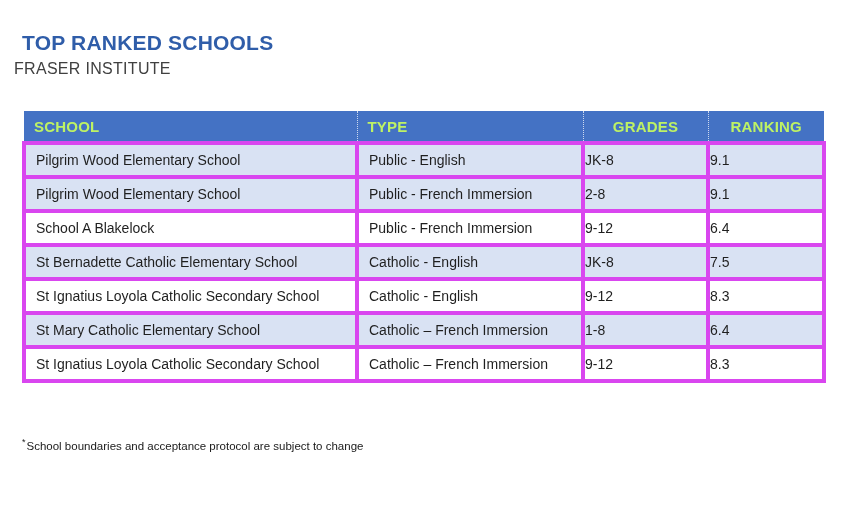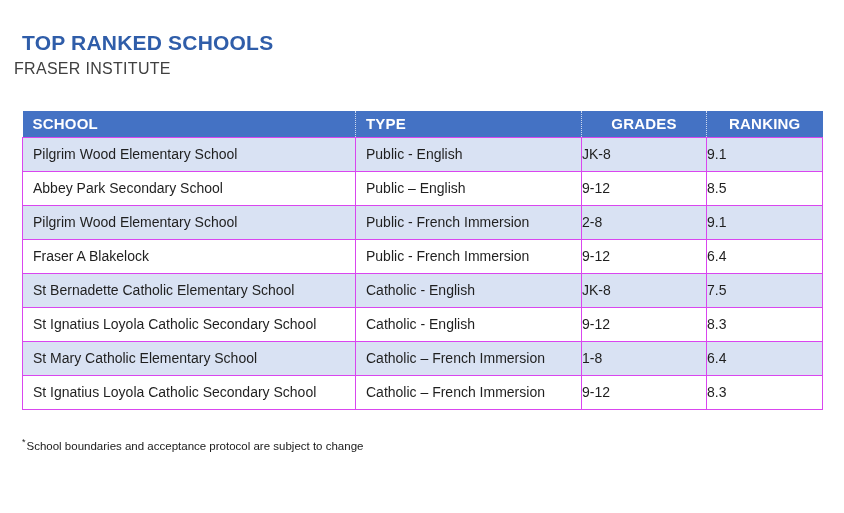--- a/index.html
+++ b/index.html
@@ -44,37 +44,37 @@
     border-collapse: collapse;
     table-layout: fixed;
   }
   col.c1 { width: 333px; }
   col.c2 { width: 226px; }
   col.c3 { width: 125px; }
   col.c4 { width: 116px; }
 
   thead th {
     background: #4472C4;
-    color: #ffffff;
+    color: #bef264;
     font-size: 15px;
     font-weight: 700;
-    height: 26px;
+    height: 32px;
     padding: 0;
     letter-spacing: 0.2px;
   }
   thead th.left { text-align: left; padding-left: 10px; }
   thead th.center { text-align: center; }
   thead th + th { border-left: 1px dotted #cdd9ef; }
 
   tbody td {
     height: 34px;
     padding: 0;
     font-size: 14px;
     color: #1f1f1f;
-    border: 1px solid #d946ef;
+    border: 4px solid #d946ef;
     background: #ffffff;
   }
   tbody tr.stripe td { background: #D9E2F3; }
   tbody td.left { text-align: left; padding-left: 10px; }
   tbody td.center { text-align: left; }
 
   .footnotes {
     position: absolute;
     left: 22px;
     top: 438px;
@@ -112,34 +112,28 @@
         <th class="center">RANKING</th>
       </tr>
     </thead>
     <tbody>
       <tr class="stripe">
         <td class="left">Pilgrim Wood Elementary School</td>
         <td class="left">Public - English</td>
         <td class="center">JK-8</td>
         <td class="center">9.1</td>
       </tr>
-      <tr>
-        <td class="left">Abbey Park Secondary School</td>
-        <td class="left">Public – English</td>
-        <td class="center">9-12</td>
-        <td class="center">8.5</td>
-      </tr>
       <tr class="stripe">
         <td class="left">Pilgrim Wood Elementary School</td>
         <td class="left">Public - French Immersion</td>
         <td class="center">2-8</td>
         <td class="center">9.1</td>
       </tr>
       <tr>
-        <td class="left">Fraser A Blakelock</td>
+        <td class="left">School A Blakelock</td>
         <td class="left">Public - French Immersion</td>
         <td class="center">9-12</td>
         <td class="center">6.4</td>
       </tr>
       <tr class="stripe">
         <td class="left">St Bernadette Catholic Elementary School</td>
         <td class="left">Catholic - English</td>
         <td class="center">JK-8</td>
         <td class="center">7.5</td>
       </tr>

